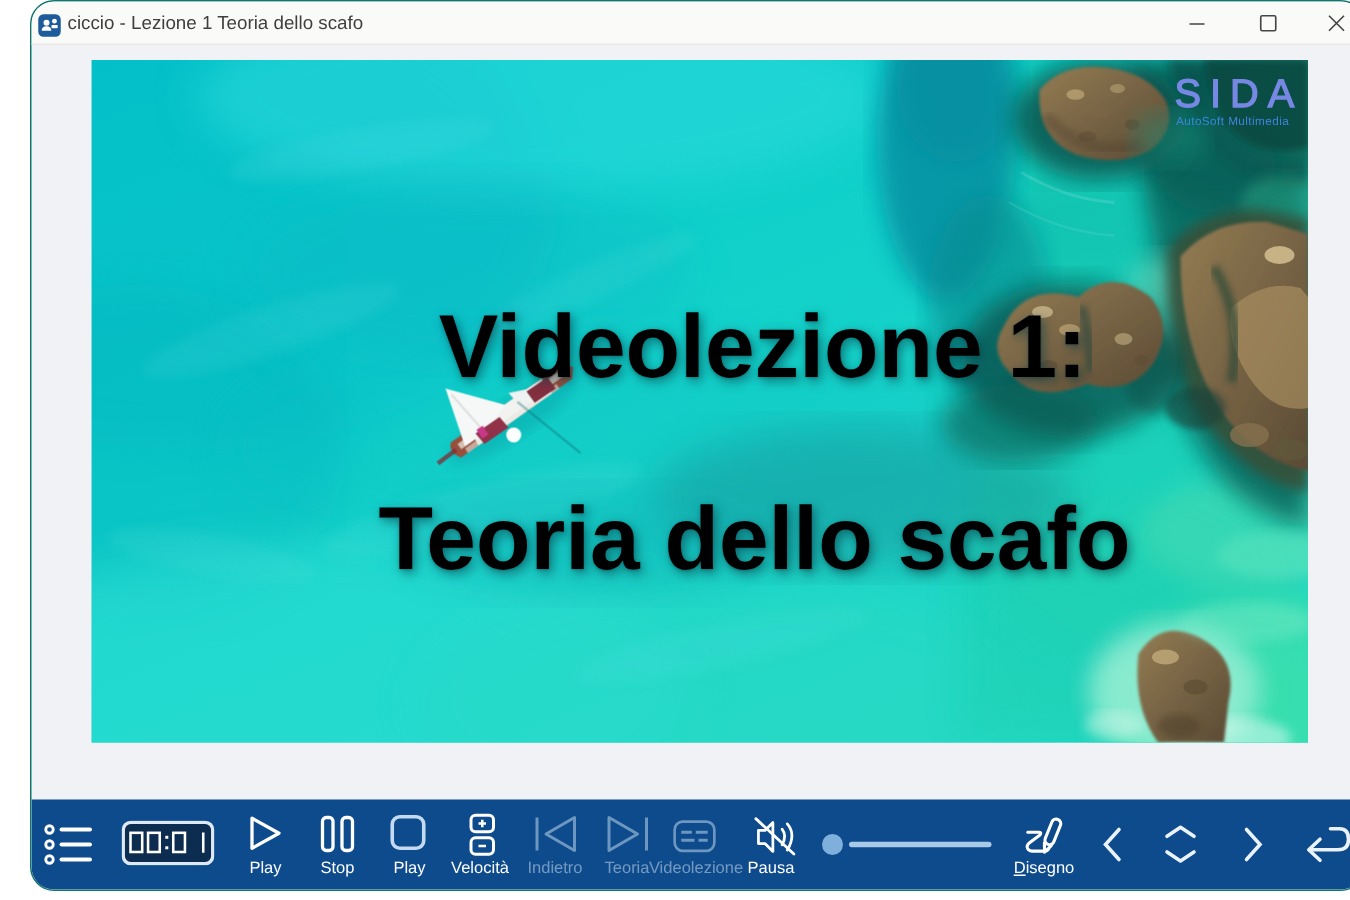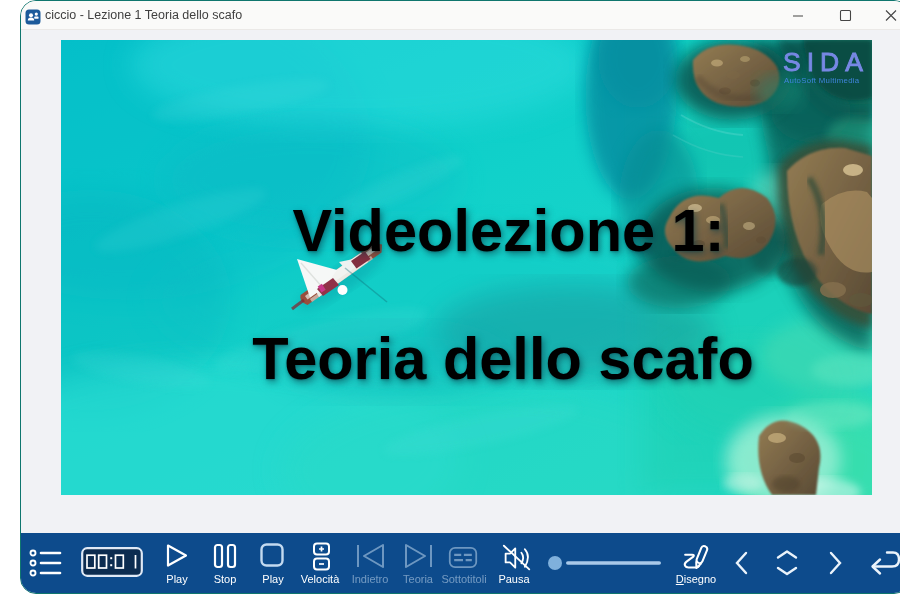--- a/index.html
+++ b/index.html
@@ -246,21 +246,21 @@
       </g>
     </svg>
     <div class="lbl dim" style="left:397px;top:40px">Teoria</div>
 
     <svg class="tic" style="left:427px;top:13px" width="30" height="23" viewBox="0 0 34 26">
       <rect x="2" y="2" width="30" height="22" rx="6" fill="none" stroke="rgba(205,227,246,.5)" stroke-width="2"></rect>
       <g stroke="rgba(205,227,246,.5)" stroke-width="2.4">
         <path d="M7 10 h8 M18 10 h9 M7 16 h10 M20 16 h7"></path>
       </g>
     </svg>
-    <div class="lbl dim" style="left:443px;top:40px">Sottotitoli</div>
+    <div class="lbl dim" style="left:443px;top:40px">Videolezione</div>
 
     <svg class="tic" style="left:481px;top:11px" width="30" height="28" viewBox="0 0 34 32">
       <g stroke="#fff" stroke-width="2.1" fill="none" stroke-linejoin="round" stroke-linecap="round">
         <path d="M4 11 h5 l6-6 v22 l-6-6 h-5 z"></path>
         <path d="M22 10 q4 5 0 12"></path>
         <path d="M26 6 q7 8 0 20"></path>
         <line x1="2" y1="2" x2="31" y2="29"></line>
       </g>
     </svg>
     <div class="lbl" style="left:493px;top:40px">Pausa</div>

